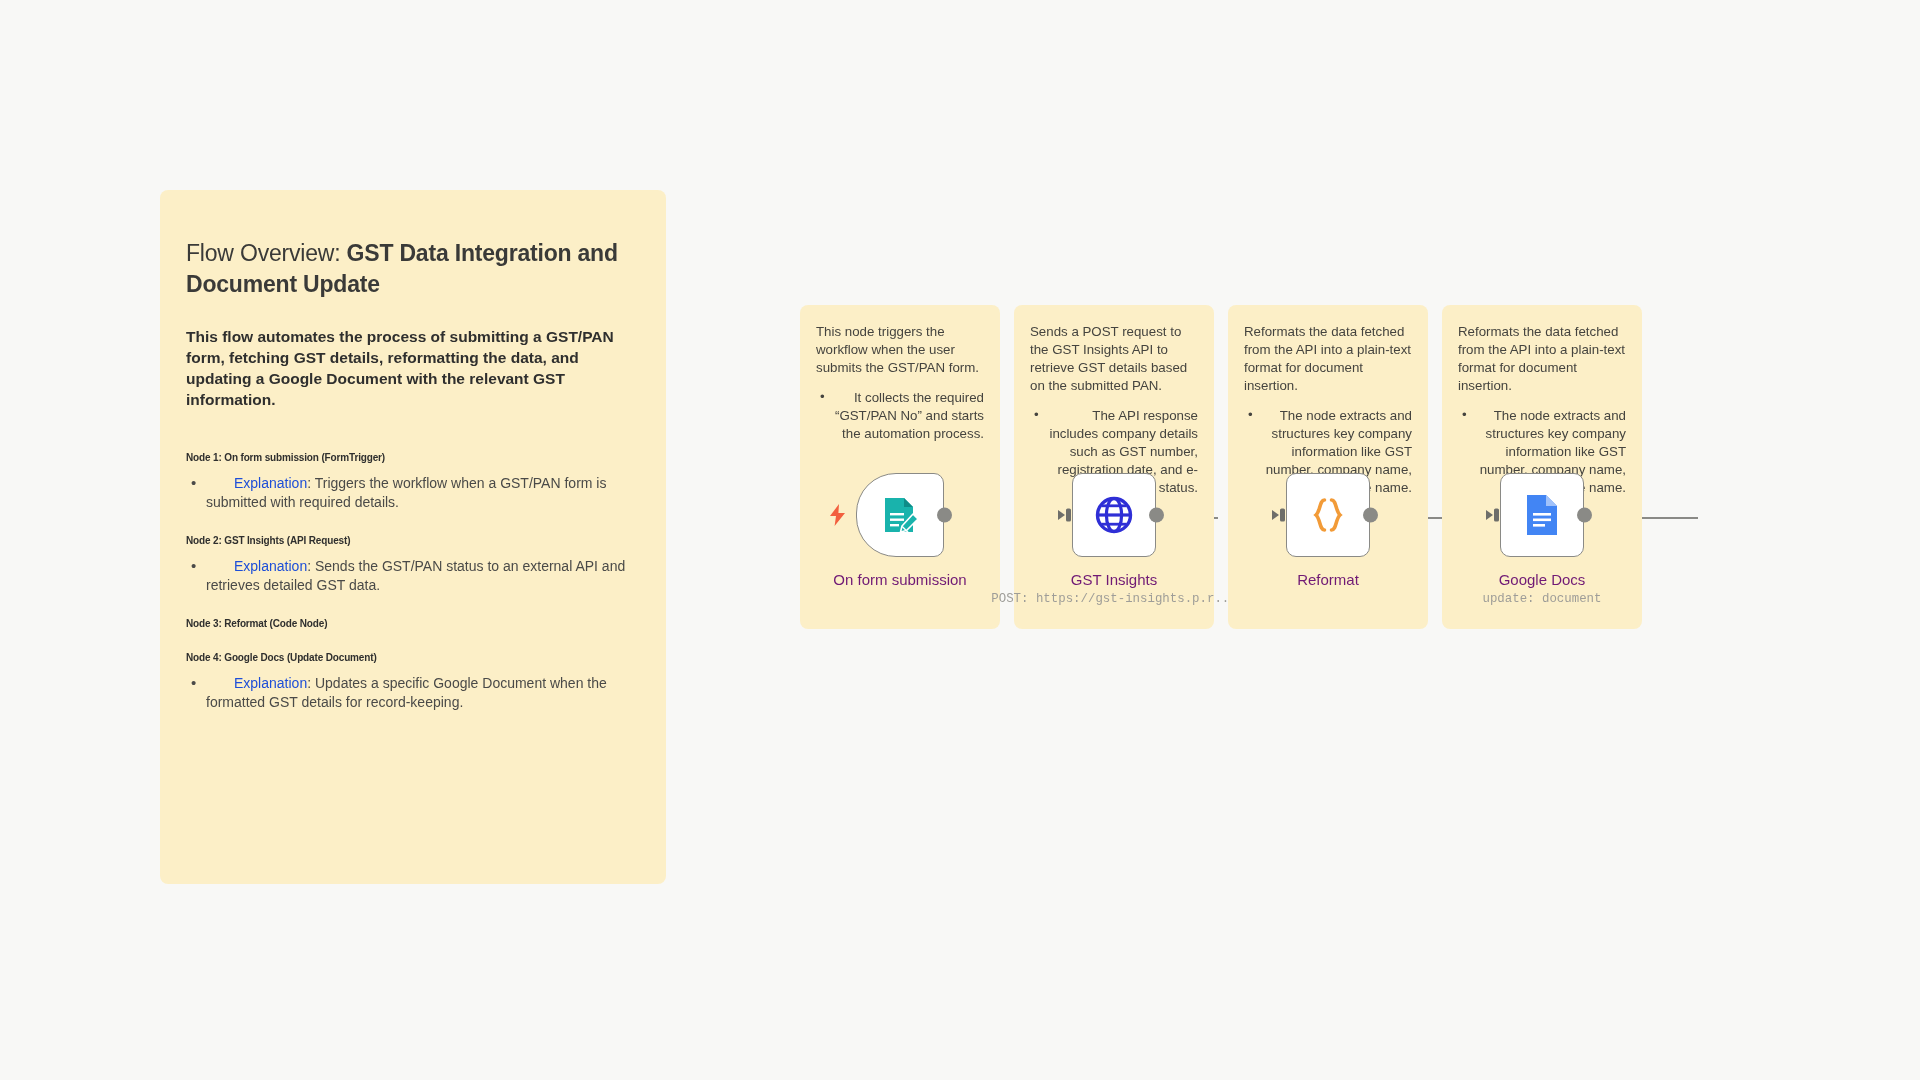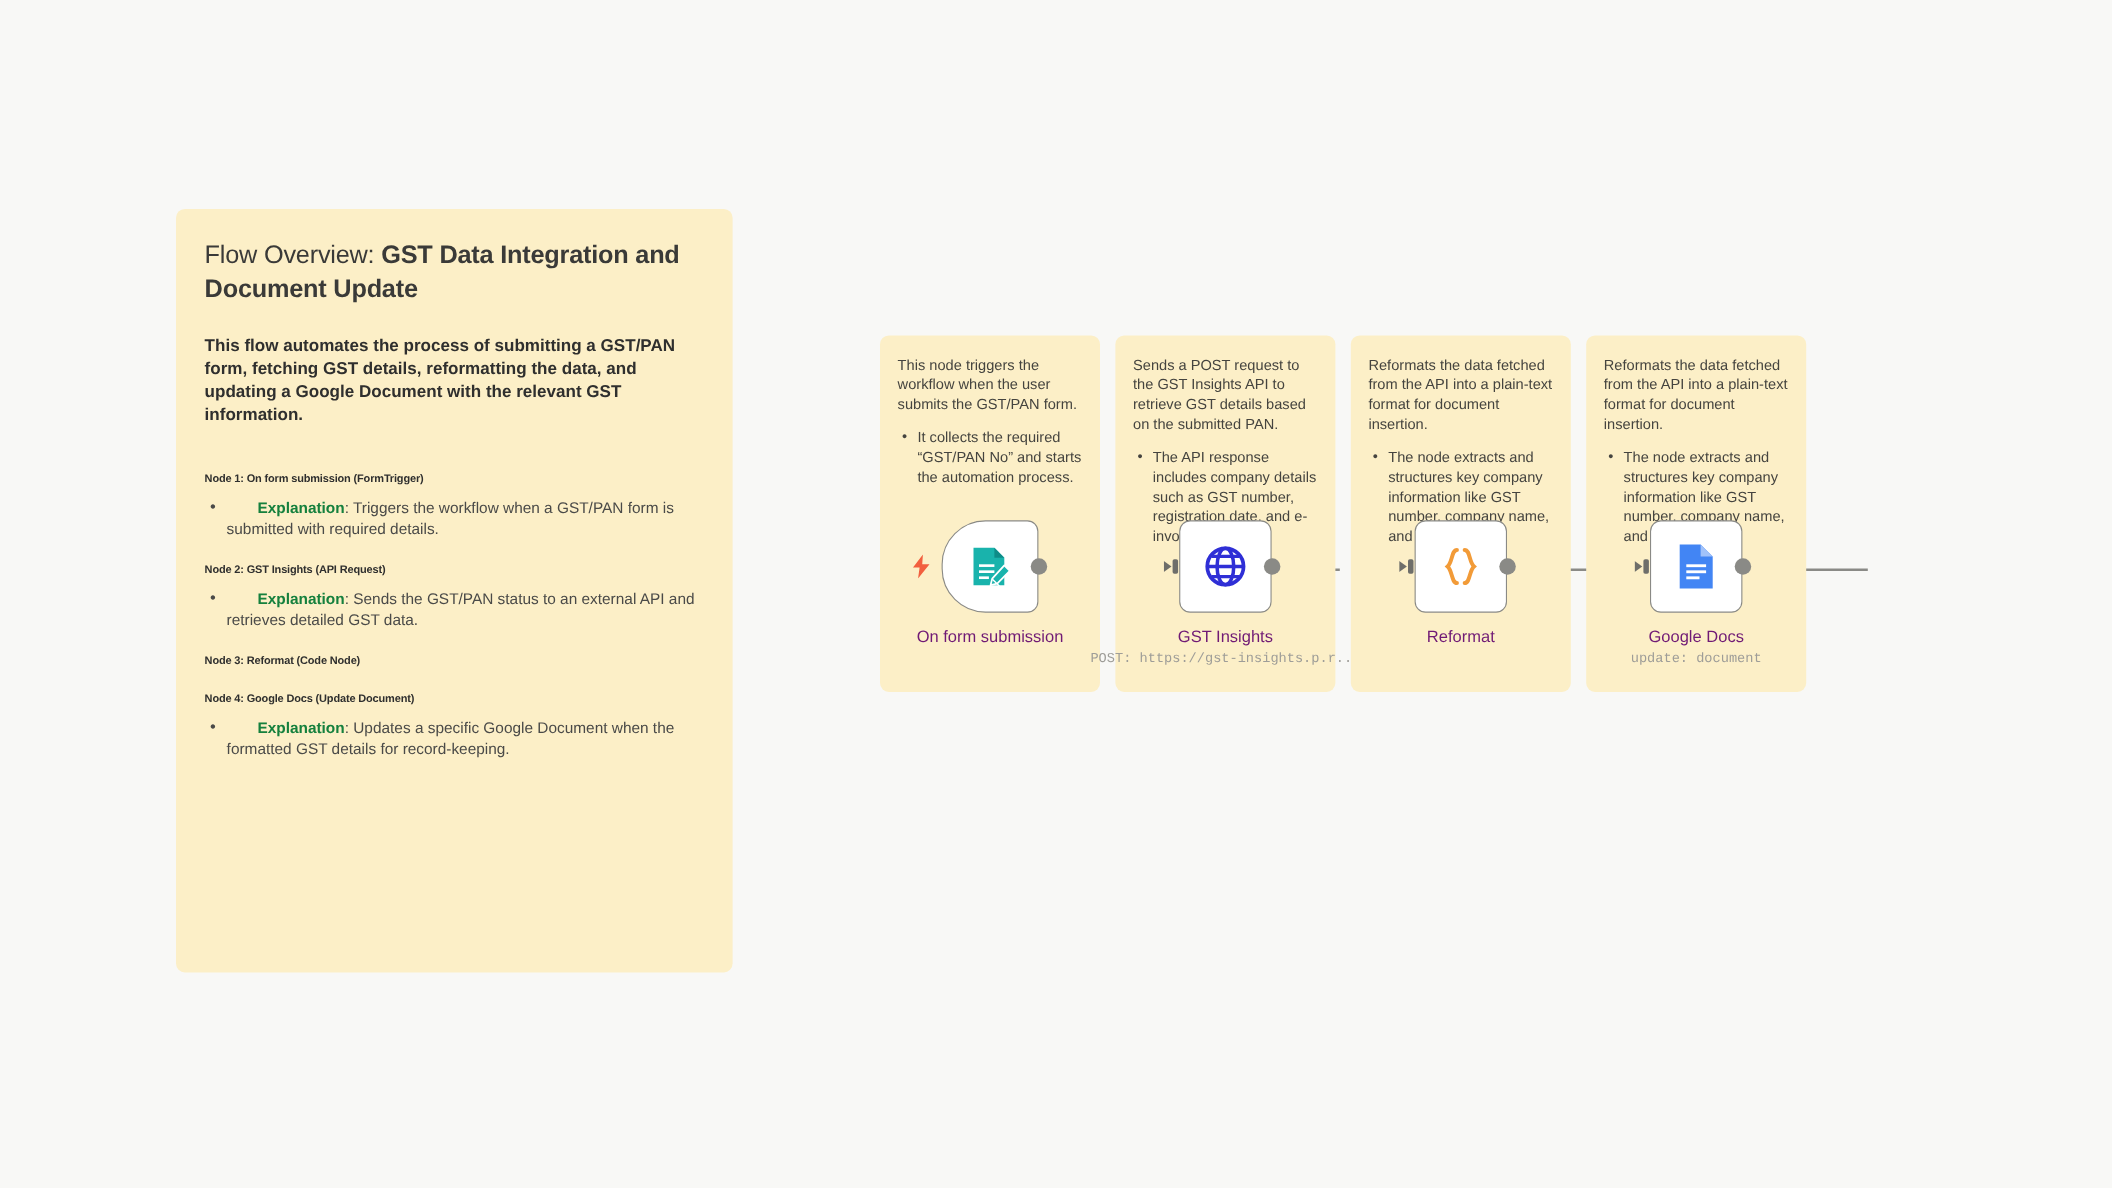--- a/index.html
+++ b/index.html
@@ -31,20 +31,21 @@
     padding: 26px 26px 26px 26px;
   }
 
   .overview-title {
     font-size: 23px;
     line-height: 31px;
     color: #3a3a38;
     font-weight: 400;
     letter-spacing: -0.2px;
     margin-bottom: 26px;
+    margin-top: 22px;
   }
   .overview-title .strong { font-weight: 800; }
 
   .overview-intro {
     font-size: 15.5px;
     line-height: 21px;
     font-weight: 700;
     color: #2f2f2e;
     margin-bottom: 42px;
   }
@@ -69,21 +70,21 @@
     color: #4a4a48;
   }
   .node-bullets li::before {
     content: "•";
     position: absolute;
     left: 5px;
     top: -1px;
     font-size: 15px;
     color: #4a4a48;
   }
-  .node-bullets b { font-weight: 700; color: #15803d; padding-left: 28px; }
+  .node-bullets b { font-weight: 400; color: #1d4ed8; padding-left: 28px; }
 
   
   .flow {
     position: absolute;
     left: 800px;
     top: 305px;
   }
 
   .flow-row {
     display: flex;
@@ -102,20 +103,21 @@
 
   .card-desc {
     font-size: 13.3px;
     line-height: 18px;
     color: #45443f;
   }
 
   .card-bullets {
     list-style: none;
     margin-top: 12px;
+    text-align: right;
   }
   .card-bullets li {
     position: relative;
     padding-left: 18px;
     font-size: 13.3px;
     line-height: 18px;
     color: #45443f;
   }
   .card-bullets li::before {
     content: "•";

